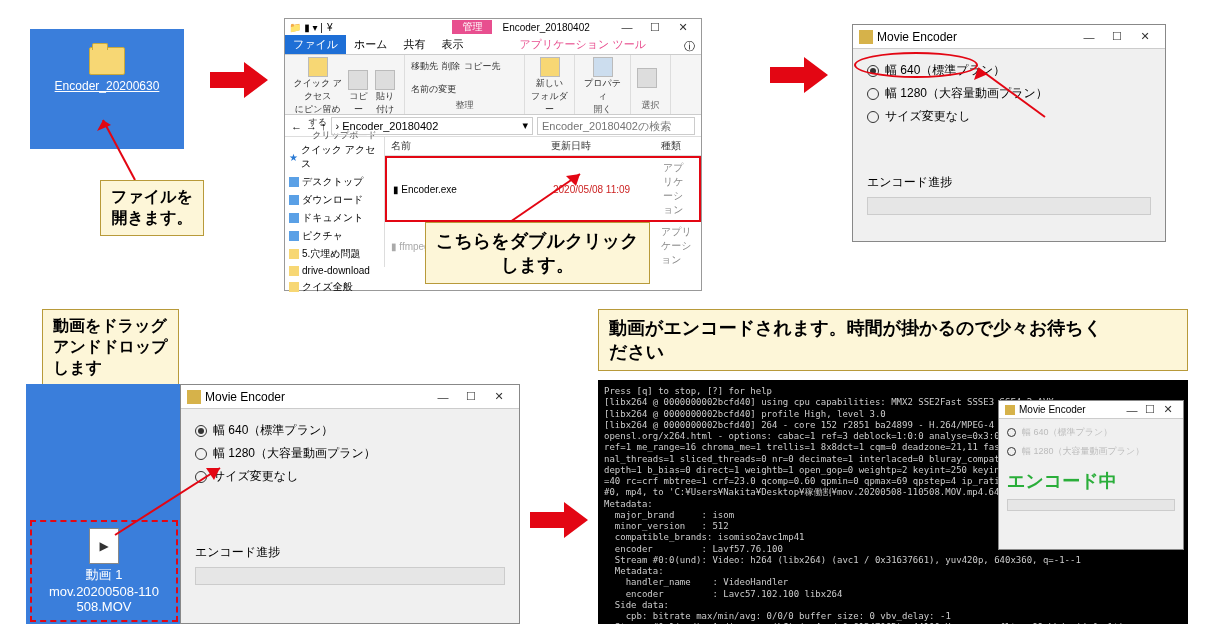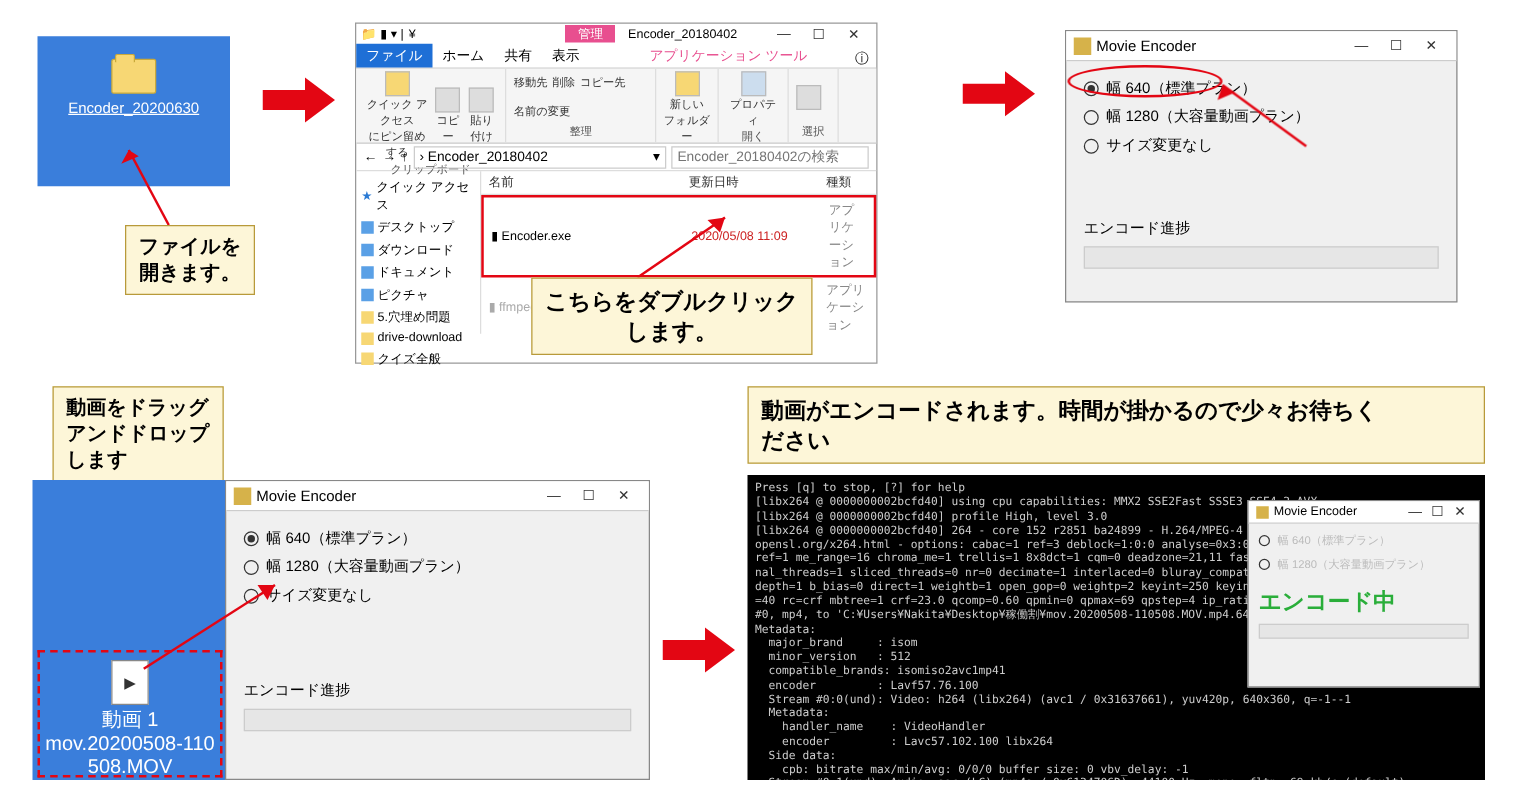--- a/index.html
+++ b/index.html
@@ -275,21 +275,21 @@
         <span class="r"></span>
         <span>サイズ変更なし</span>
       </div>
   </div>
   <div class="enc-label" style="margin-top:40px;">エンコード進捗</div>
   <div class="enc-bar"></div>
 </div>
 <div class="dashed-box" style="left:30px;top:520px;width:148px;height:102px;">
   <div style="padding-top:6px;">
     <div class="vid-ico"></div>
-    <div style="color:#fff;font-size:16px;text-align:center;white-space:pre-line;margin-top:2px;">動画 1
+    <div style="color:#fff;font-size:13px;text-align:center;white-space:pre-line;margin-top:2px;">動画 1
 mov.20200508-110
 508.MOV</div>
   </div>
 </div>
 <div class="thin-arrow" style="left:110px;top:460px;">
   <svg width="120" height="80">
       <line x1="5" y1="75" x2="110" y2="8" stroke="#e30613" stroke-width="2"></line>
       <polygon points="110,8 96,8 104,20" fill="#e30613"></polygon>
     </svg>
 </div>

